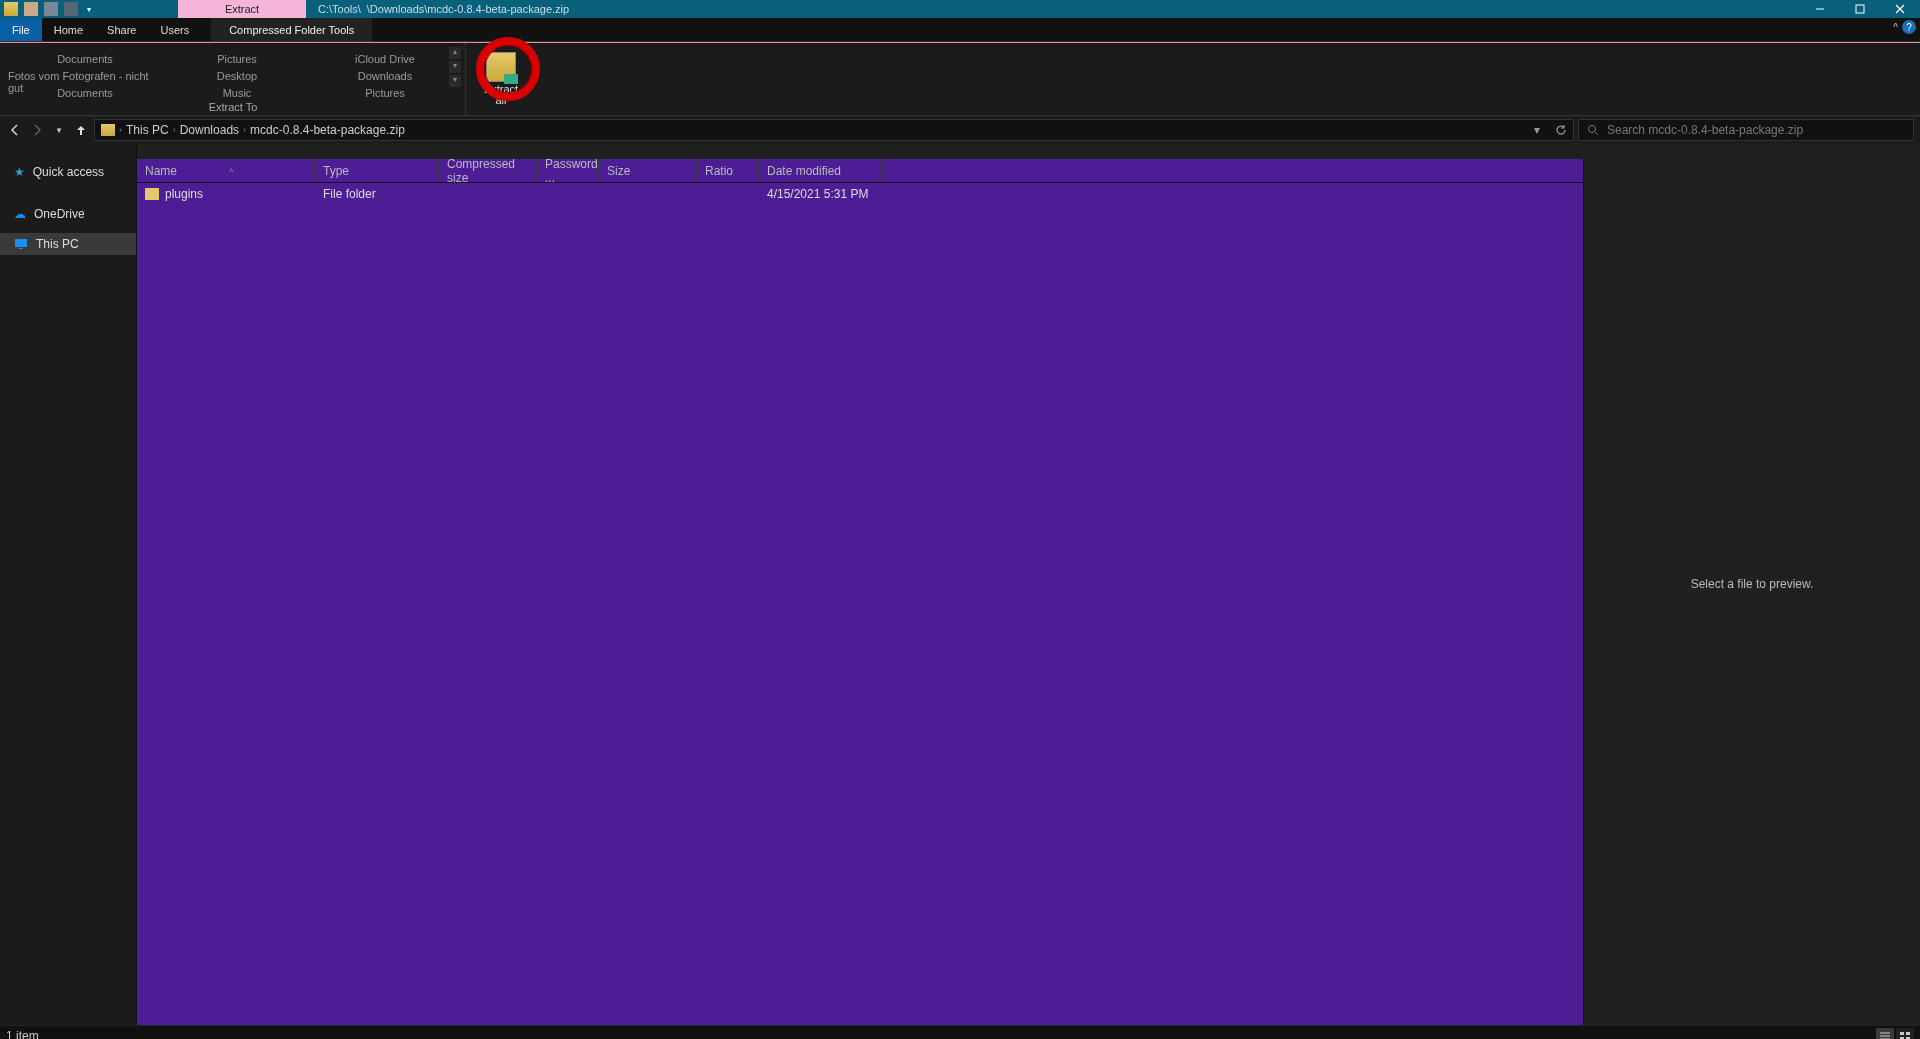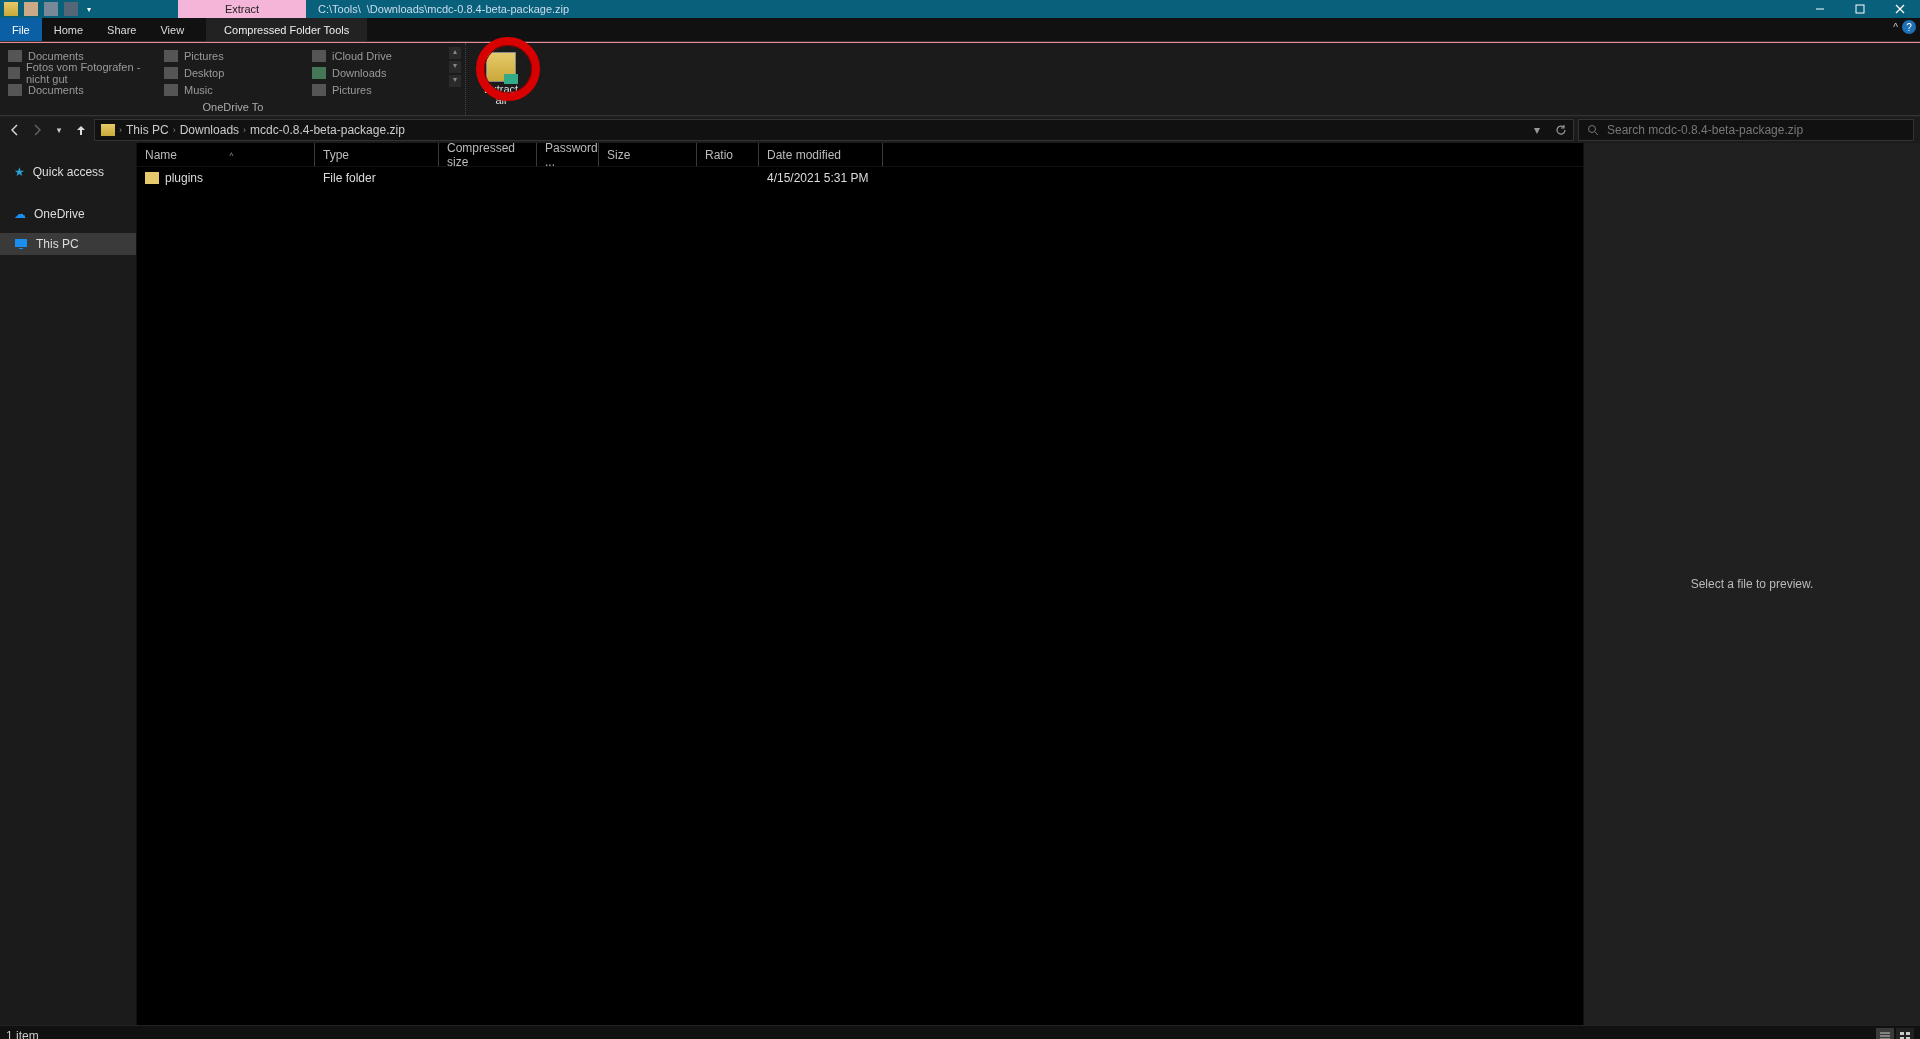--- a/index.html
+++ b/index.html
@@ -24,21 +24,21 @@
 .tabs .rightside { position: absolute; right: 4px; top: 0; display: flex; gap: 4px; align-items: center; height: 18px; }
 .tabs .rightside .help { width: 14px; height: 14px; border-radius: 50%; background: #1f6fb5; color: #fff; font-size: 10px; display: flex; align-items: center; justify-content: center; }
 
 
 .pinkline { height: 1px; background: #e89; }
 
 
 .ribbon { height: 73px; background: #1b1b1b; display: flex; border-bottom: 1px solid #333; position: relative; }
 .ribbon .pin-group { width: 466px; padding: 4px 0 0 6px; border-right: 1px dotted #444; position: relative; }
 .ribbon .pin-grid { display: grid; grid-template-columns: 156px 148px 148px; column-gap: 0; row-gap: 0; }
-.ribbon .pin-item { display: flex; align-items: center; gap: 6px; height: 17px; color: #9a9a9a; font-size: 11px; padding-left: 2px; }
+.ribbon .pin-item { display: flex; align-items: center; gap: 6px; height: 17px; color: #9a9a9a; font-size: 11px; padding-left: 2px; flex-direction: column; }
 .ribbon .pin-item .ico { width: 14px; height: 12px; background: #555; }
 .ribbon .pin-label { position: absolute; bottom: 2px; left: 0; width: 466px; text-align: center; font-size: 11px; color: #aaa; }
 
 .ribbon .extract-group { width: 70px; display: flex; flex-direction: column; align-items: center; justify-content: center; position: relative; }
 .extract-icon { width: 30px; height: 30px; background: linear-gradient(#e6c96a,#caa93a); border: 1px solid #888; position: relative; }
 .extract-icon::after { content:""; position: absolute; right: -3px; bottom: -3px; width: 14px; height: 10px; background: #3a8; }
 .extract-text { font-size: 11px; color: #ddd; text-align: center; line-height: 11px; margin-top: 2px; }
 
 
 .red-circle { position: absolute; width: 64px; height: 64px; border: 8px solid #d80000; border-radius: 50%; top: 37px; left: 476px; pointer-events: none; z-index: 50; box-shadow: 0 0 0 1px #800 inset; }
@@ -57,21 +57,21 @@
 
 .main { display: flex; height: 882px; background: #202020; }
 .navpane { width: 137px; background: #1b1b1b; border-right: 1px solid #111; padding-top: 18px; }
 .nav-item { display: flex; align-items: center; gap: 8px; padding: 4px 6px 4px 14px; font-size: 12px; color: #ddd; }
 .nav-item.blank { height: 20px; }
 .nav-item.selected { background: #3a3a3a; }
 .nav-item .star { color: #2aa3d6; }
 .nav-item .cloud { color: #1a8ff0; }
 .nav-item .pc { color: #1a8ff0; }
 
-.filepane { flex: 1; background: #000000; position: relative; border-right: 1px solid #111; }
+.filepane { flex: 1; background: #4c1d95; position: relative; border-right: 1px solid #111; margin-top: 16px; }
 .columns { display: flex; height: 24px; border-bottom: 1px solid #111; font-size: 12px; color: #bbb; align-items: center; }
 .col { padding-left: 8px; border-right: 1px solid #3a3a3a; height: 100%; display: flex; align-items: center; position: relative; }
 .col.name { width: 178px; }
 .col.type { width: 124px; }
 .col.comp { width: 98px; }
 .col.pw   { width: 62px; }
 .col.size { width: 98px; }
 .col.ratio{ width: 62px; }
 .col.date { width: 124px; }
 .sort-caret { font-size: 8px; color: #888; margin-left: 52px; }
@@ -130,21 +130,21 @@
           <line x1="9" y1="1" x2="1" y2="9" stroke-width="1.2"></line>
         </svg>
     </div>
   </div>
 </div>
 
 <div class="tabs">
   <div class="tab file">File</div>
   <div class="tab">Home</div>
   <div class="tab">Share</div>
-  <div class="tab">View</div>
+  <div class="tab">Users</div>
   <div class="tab context">Compressed Folder Tools</div>
   <div class="rightside">
     <div style="color:#ccc;font-size:10px;">^</div>
     <div class="help">?</div>
   </div>
 </div>
 <div class="pinkline"></div>
 
 <div class="ribbon">
   <div class="pin-group">
@@ -186,21 +186,21 @@
       <div class="pin-item">
           <div class="ico"></div>
           <span>Pictures</span>
         </div>
     </div>
     <div style="position:absolute; right:4px; top:4px; display:flex; flex-direction:column; gap:2px;">
       <div style="width:12px;height:12px;background:#2a2a2a;color:#888;font-size:8px;text-align:center;">▴</div>
       <div style="width:12px;height:12px;background:#2a2a2a;color:#888;font-size:8px;text-align:center;">▾</div>
       <div style="width:12px;height:12px;background:#2a2a2a;color:#888;font-size:8px;text-align:center;">▾</div>
     </div>
-    <div class="pin-label">OneDrive To</div>
+    <div class="pin-label">Extract To</div>
   </div>
 
   <div class="extract-group">
     <div style="display:flex;flex-direction:column;align-items:center;">
       <div class="extract-icon"></div>
       <div class="extract-text">
         <span>Extract</span><br>
         <span>all</span>
       </div>
     </div>

